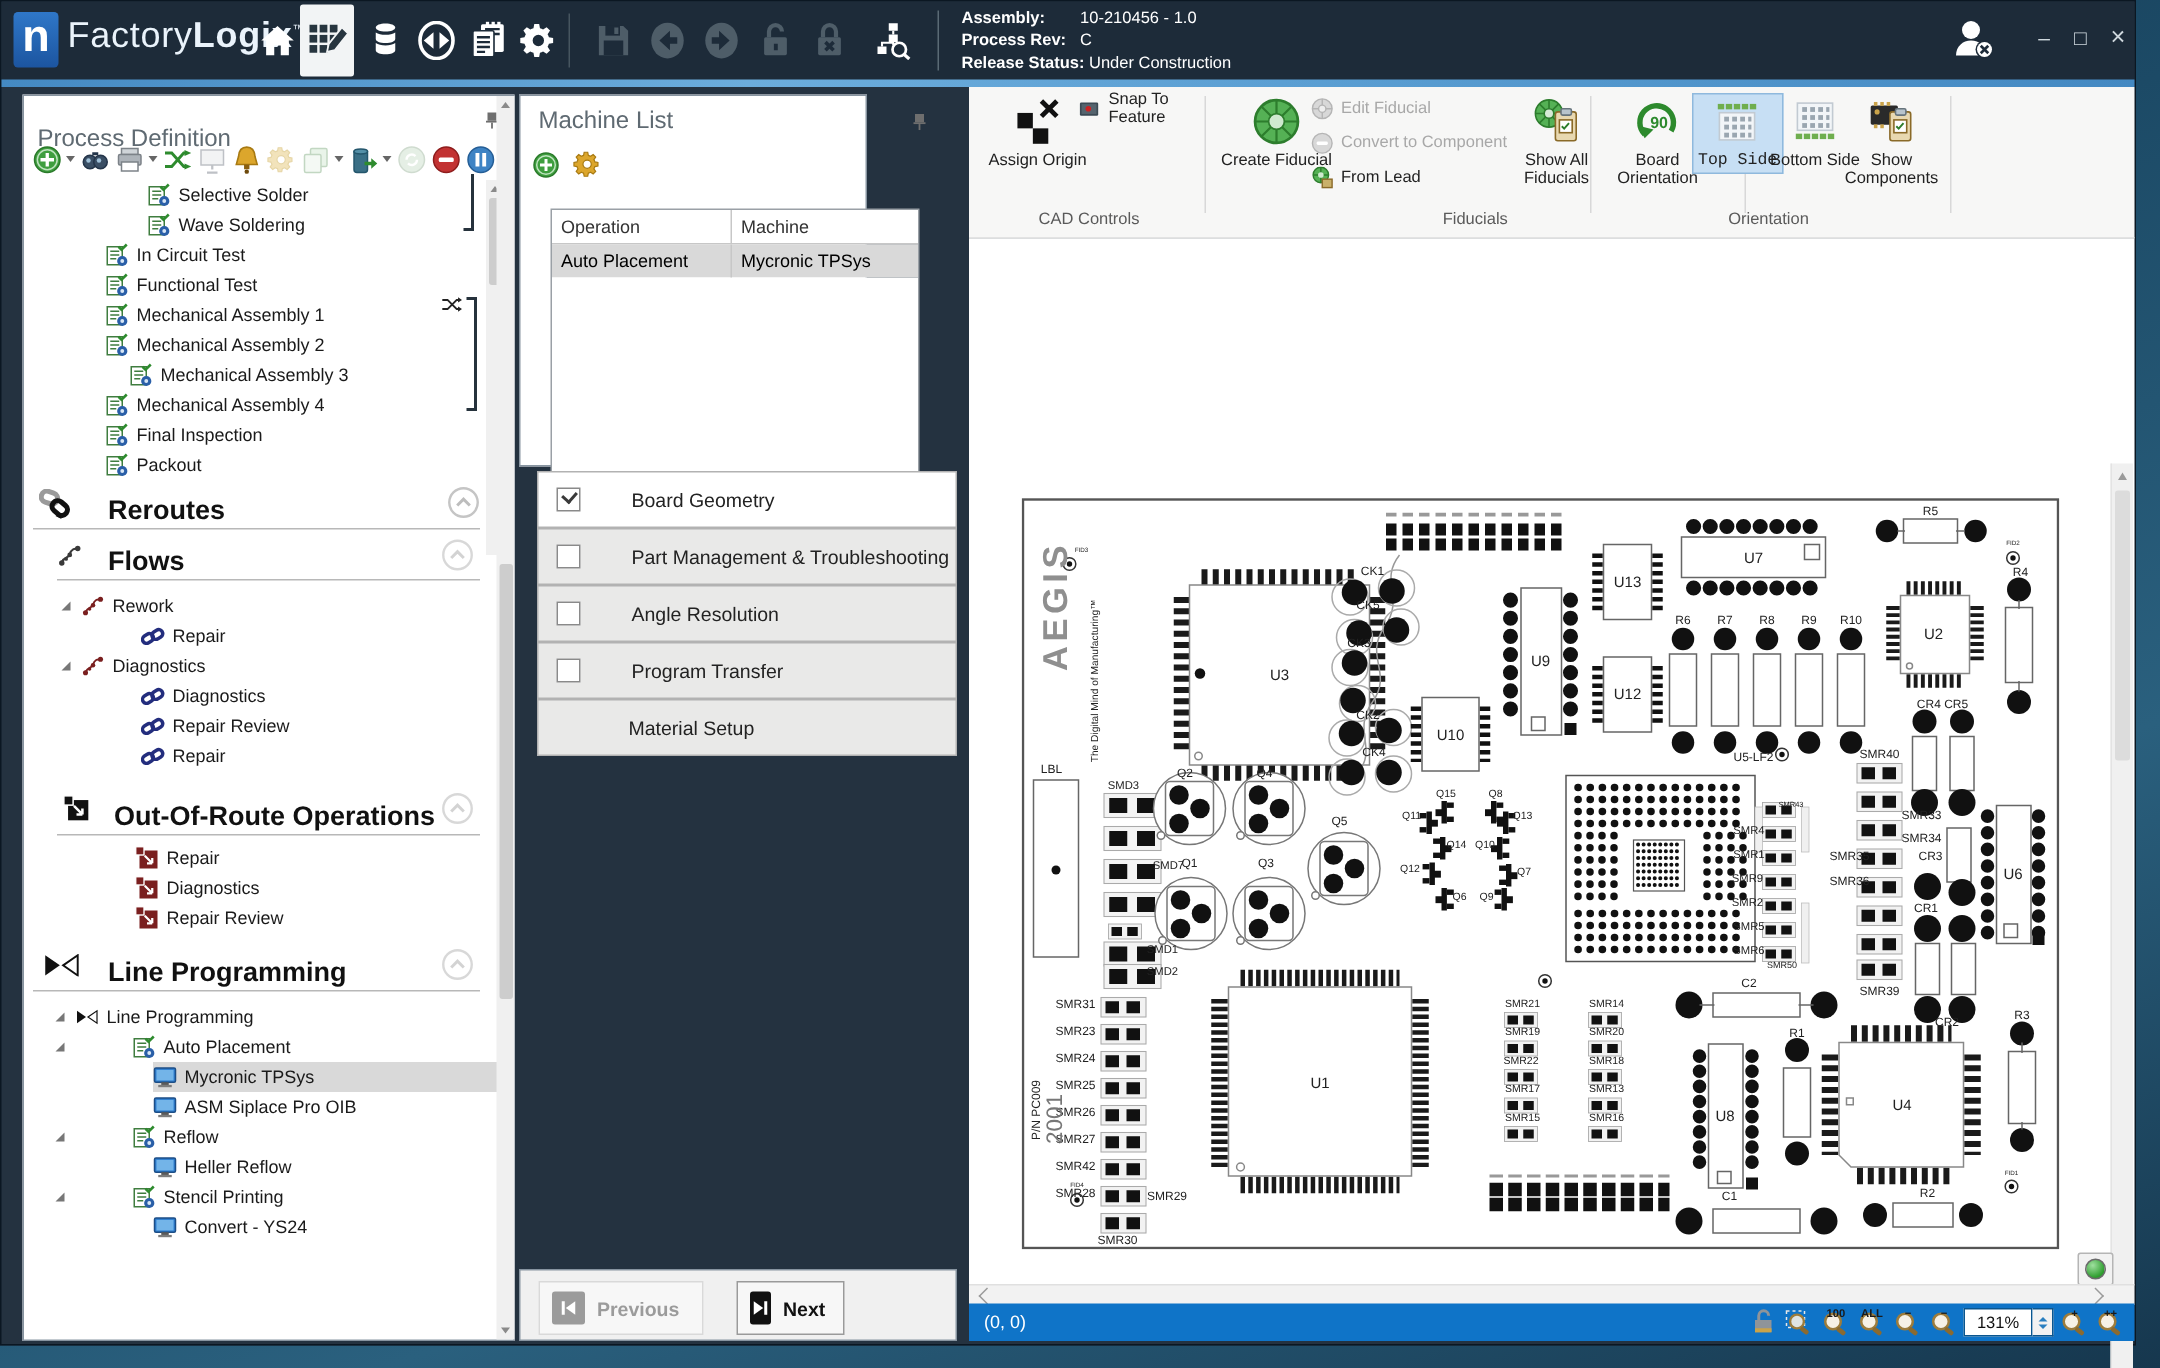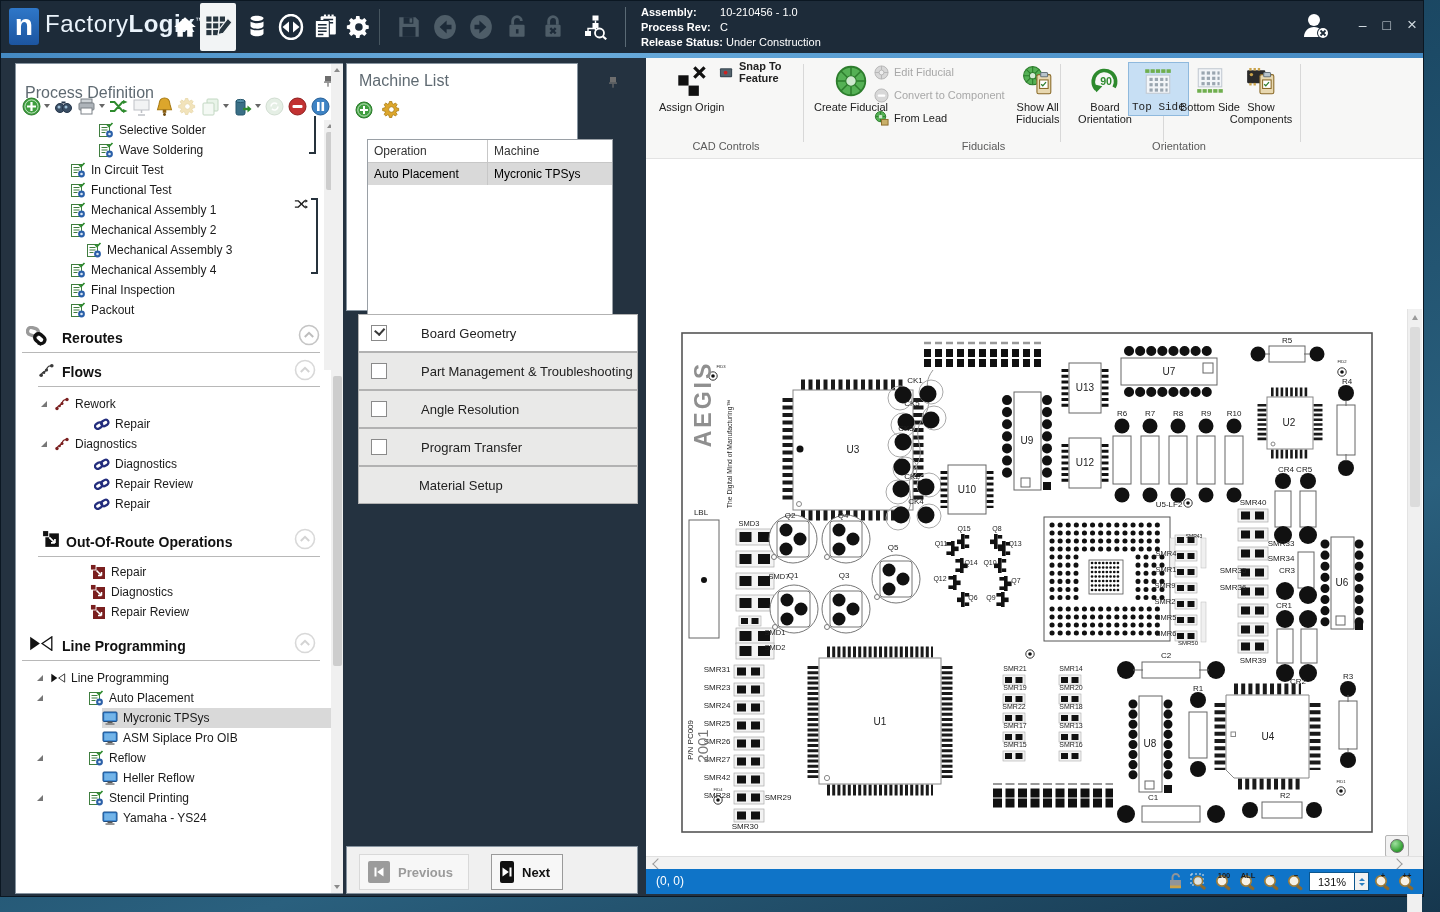--- a/index.html
+++ b/index.html
@@ -23,21 +23,21 @@
   #asm-block{position:absolute;left:806px;top:4px;font-size:11px;color:#fff;line-height:15px;}
   #asm-block .lbl{font-weight:bold;display:inline-block;min-width:76px;}
   #win-controls{position:absolute;right:6px;top:14px;display:flex;gap:16px;color:#cfd8de;font-size:14px;align-items:center;}
   #win-controls .wc{cursor:default;}
   #user-ico{position:absolute;right:90px;top:8px;width:34px;height:34px;}
   
   .panel{position:absolute;background:#fff;border:1px solid #8794a0;box-sizing:border-box;}
   .panel-title{font-size:16px;color:#5f6a72;font-weight:400;}
   .pin{position:absolute;width:12px;height:13px;}
   .sep-line{position:absolute;height:1px;background:#b8b8b8;}
-  .sec-head{font-size:14px;font-weight:bold;color:#111;}
+  .sec-head{font-size:18px;font-weight:bold;color:#111;margin-left:10px;}
   .upcircle{position:absolute;width:22px;height:22px;}
   .row-label{font-size:12px;color:#1a1a1a;white-space:nowrap;}
   .tree-row{position:absolute;height:20px;display:flex;align-items:center;}
   .tree-row .ic{width:16px;height:16px;margin-right:5px;flex:0 0 auto;display:inline-flex;}
   .tree-row .ic svg{width:16px;height:16px;}
   .tri{width:8px;height:8px;margin-right:6px;display:inline-flex;}
   .selrow{background:#d9d9d9;}
   .caret{width:0;height:0;border-left:3.5px solid transparent;border-right:3.5px solid transparent;border-top:4px solid #666;margin-left:3px;align-self:center;}
   .pdtool{display:inline-flex;align-items:center;height:20px;margin-right:4px;}
   .pdtool svg{width:19px;height:19px;}
@@ -726,21 +726,21 @@
         </div>
         <div class="tree-row" style="top: 140px; left: 86px;">
           <span class="ic">
             <svg viewBox="0 0 16 16">
               <rect x="1" y="2" width="14" height="9.5" rx="1" fill="#2f7fd0" stroke="#1d4e86"></rect>
               <rect x="2.3" y="3.3" width="11.4" height="7" fill="#73b4e8"></rect>
               <rect x="5.5" y="11.5" width="5" height="1.8" fill="#5a5a5a"></rect>
               <rect x="3.5" y="13.3" width="9" height="1.5" fill="#7c7c7c"></rect>
             </svg>
           </span>
-          <span class="row-label">Yamaha - YS24</span>
+          <span class="row-label">Convert - YS24</span>
         </div>
       </div>
 
     <div class="sb-track" style="left:315px;top:0px;width:12px;height:829px">
       <i class="sb-arrow" style="left:3px;top:4px;border-left:3px solid transparent;border-right:3px solid transparent;border-bottom:4px solid #8a8a8a"></i>
       <i class="sb-arrow" style="left:3px;bottom:4px;border-left:3px solid transparent;border-right:3px solid transparent;border-top:4px solid #8a8a8a"></i>
       <div class="sb-thumb" style="left:1.5px;top:312px;width:9px;height:290px"></div>
     </div>
   </div>
 
@@ -826,21 +826,21 @@
   <div id="ribbon">
       <div class="rib-group" style="left: 5px; width: 150px;">
         <div class="rib-large" style="left: 4px;">
           <span class="rl-ic"><svg viewBox="0 0 28 28">
               <rect x="2" y="9" width="9" height="9" fill="#111"></rect>
               <rect x="11" y="18" width="9" height="9" fill="#111"></rect>
               <path d="M16 2l9 9M25 2l-9 9" stroke="#111" stroke-width="2.8"></path>
             </svg></span>
           <div class="rl-tx">Assign Origin</div>
         </div>
-        <div class="rib-small" style="left: 68px; top: 4px; font-weight: bold;">
+        <div class="rib-small" style="left: 68px; top: 4px;">
           <span style="display: inline-flex;">
             <svg viewBox="0 0 16 16">
               <rect x="1" y="3.5" width="13" height="9.5" rx="1" fill="#3c4a54"></rect>
               <rect x="2.2" y="4.7" width="10.6" height="7" fill="#55646e"></rect>
               <circle cx="7" cy="8" r="2" fill="#cc2222"></circle>
             </svg>
           </span>
           <span>Snap To Feature</span>
         </div>
         <div class="rib-glabel">CAD Controls</div>

